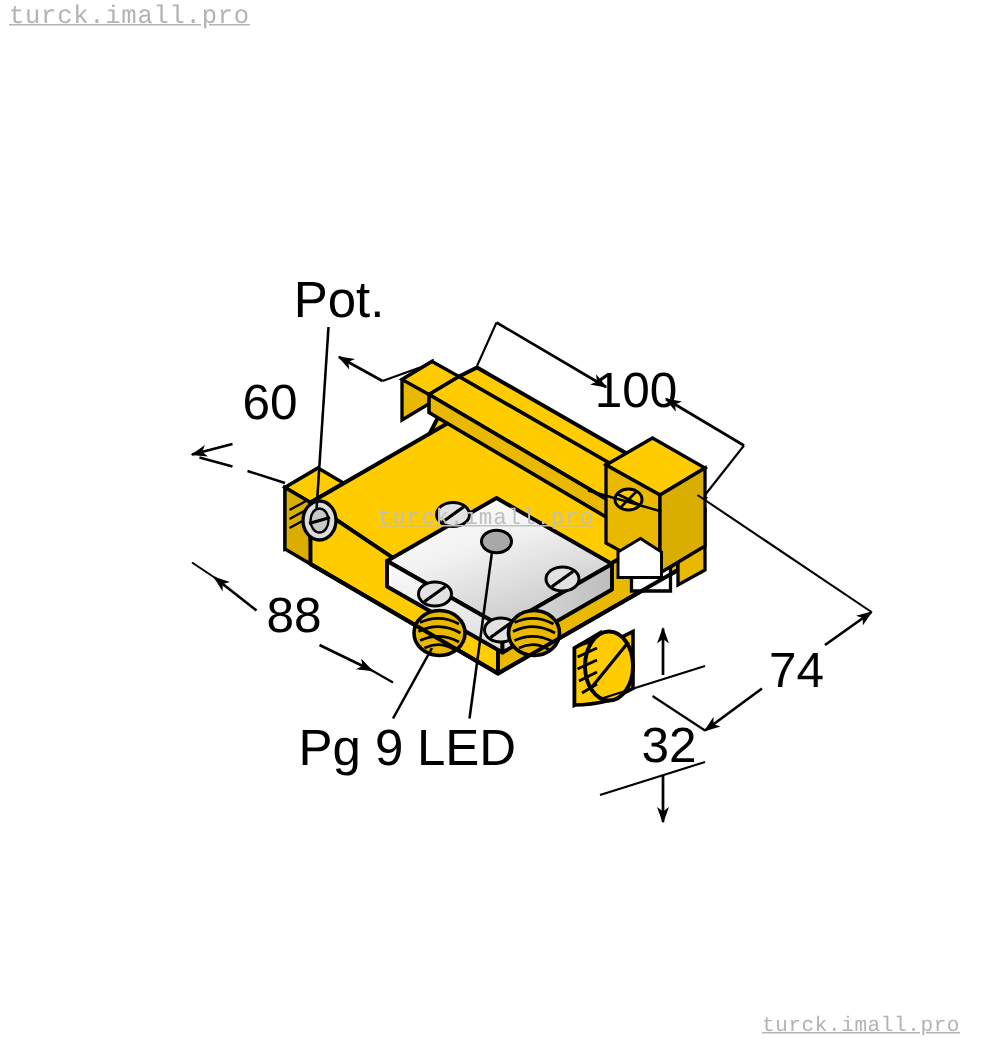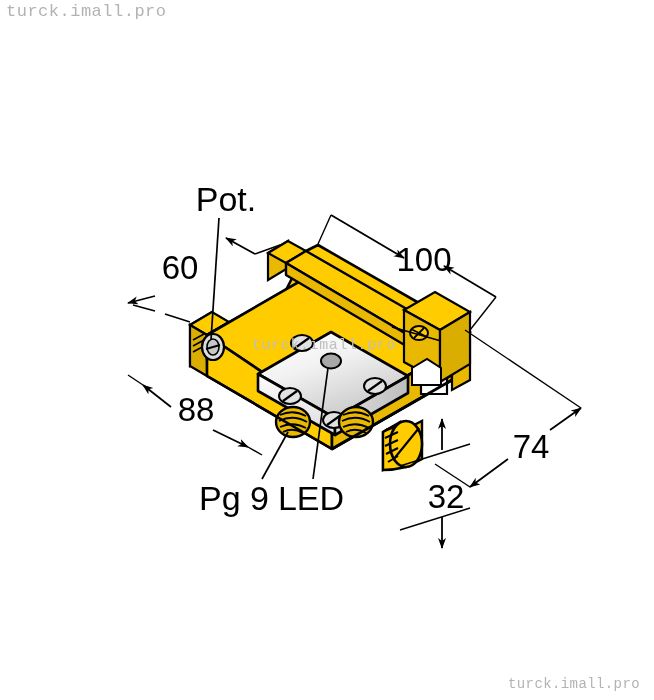--- a/index.html
+++ b/index.html
@@ -21,20 +21,21 @@
     top: 0;
     width: 654px;
     height: 700px;
   }
   .wm {
     position: absolute;
     font-family: "Liberation Mono", monospace;
     color: #b3b3b3;
     white-space: pre;
     user-select: none;
+    text-decoration: underline;
   }
   #wm-tl {
     left: 6px;
     top: 2px;
     font-size: 17px;
     letter-spacing: 0.5px;
   }
   #wm-br {
     left: 508px;
     top: 676px;

